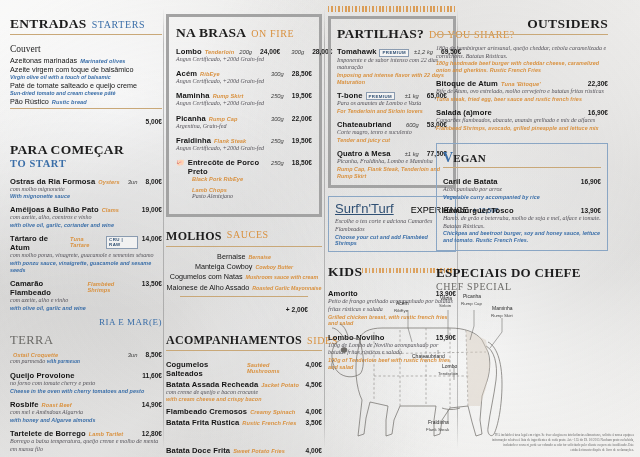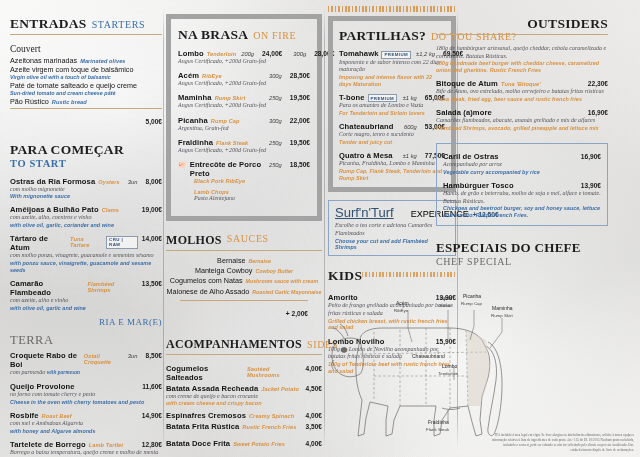--- a/index.html
+++ b/index.html
@@ -95,21 +95,21 @@
     background: rgba(255,255,255,.6); vertical-align: middle; font-weight: bold;
   }
   .anim { font-size: 7px; margin-right: 3px; }
 
   
   .cv-title { font-family:"Liberation Serif",serif; font-size:9.5px; color:#1d1d1d; margin-bottom:2px; }
   .cv-line { font-size:7.2px; color:#141414; line-height:1.25; }
   .cv-en { font-size:5.4px; font-style:italic; font-weight:bold; color:#3a6ea8; line-height:1.25; }
 
   
-  .box { border: 5px solid #a3a3a3; padding: 5px 6px; }
+  .box { border: 3px solid #a3a3a3; padding: 5px 6px; }
   .box-blue { border: 1px solid #8aa6c4; padding: 4px 6px; }
 
   .center { text-align: center; }
   .sauce-line { font-size: 7.2px; color:#141414; line-height:1.45; }
   .sauce-en { font-size:5.3px; font-style:italic; font-weight:bold; color:#d9913f; margin-left:3px; }
 
   .ria {
     text-align: right; font-family:"Liberation Serif",serif;
     color:#3a6ea8; font-size:9px; letter-spacing:.5px;
   }
@@ -208,21 +208,20 @@
     </div>
 
     <div class="ria">RIA E MAR(E)</div>
 
     <div style="height:6px"></div>
     <div class="terra-h">TERRA</div>
     <div style="height:3px"></div>
 
     <div class="item">
       <div class="row">
-          <span class="nm">Croquete Rabo de Boi</span>
           <span class="nm-en">Oxtail Croquette</span>
           <span class="wt">3un</span>
           <span class="price">8,50€</span>
         </div>
       <div class="desc"><span>com parmesão</span> <span class="desc-en blue" style="display:inline">with parmesan</span></div>
     </div>
     <div class="item">
       <div class="row">
           <span class="nm">Queijo Provolone</span>
           <span class="price">11,60€</span>
@@ -353,26 +352,26 @@
           <div class="row">
             <span class="nm">Batata Assada Recheada</span>
             <span class="nm-en">Jacket Potato</span>
             <span class="price">4,50€</span>
           </div>
           <div class="desc">com creme de queijo e bacon crocante</div>
           <div class="desc-en">with cream cheese and crispy bacon</div>
         </div>
         <div class="item" style="margin-bottom: 1.5px;">
           <div class="row">
-            <span class="nm">Espinafres Cremosos</span>
+            <span class="nm">Flambeado Cremosos</span>
             <span class="nm-en">Creamy Spinach</span>
             <span class="price">4,00€</span>
           </div>
         </div>
-        <div class="item" style="margin-bottom: 8px;">
+        <div class="item" style="margin-bottom: 19px;">
           <div class="row">
             <span class="nm">Batata Frita Rústica</span>
             <span class="nm-en">Rustic French Fries</span>
             <span class="price">3,50€</span>
           </div>
         </div>
         <div class="item" style="margin-bottom: 15px;">
           <div class="row">
             <span class="nm">Batata Doce Frita</span>
             <span class="nm-en">Sweet Potato Fries</span>
@@ -495,24 +494,27 @@
       <div class="row">
           <span class="nm">Salada (a)more</span>
           <span class="price">16,90€</span>
         </div>
       <div class="desc">Camarões flambeados, abacate, ananás grelhado e mix de alfaces</div>
       <div class="desc-en">Flambeed Shrimps, avocado, grilled pineapple and lettuce mix</div>
     </div>
 
     <div style="height:6px"></div>
     <div class="box-blue" style="padding:4px 6px 6px;">
+      <div class="sec-head rule-after" style="padding-bottom:2px;">
+        <span class="vegan-v">V</span><h1 class="sec" style="font-size:11px">EGAN</h1>
+      </div>
       <div style="height:4px"></div>
       <div class="item">
         <div class="row">
-            <span class="nm">Caril de Ostras</span>
+            <span class="nm">Caril de Batata</span>
             <span class="price">16,90€</span>
           </div>
         <div class="desc">Acompanhado por arroz</div>
         <div class="desc-en blue">Vegetable curry accompanied by rice</div>
       </div>
       <div class="item" style="margin-bottom:0">
         <div class="row">
             <span class="nm">Hambúrguer Tosco</span>
             <span class="price">13,90€</span>
           </div>

